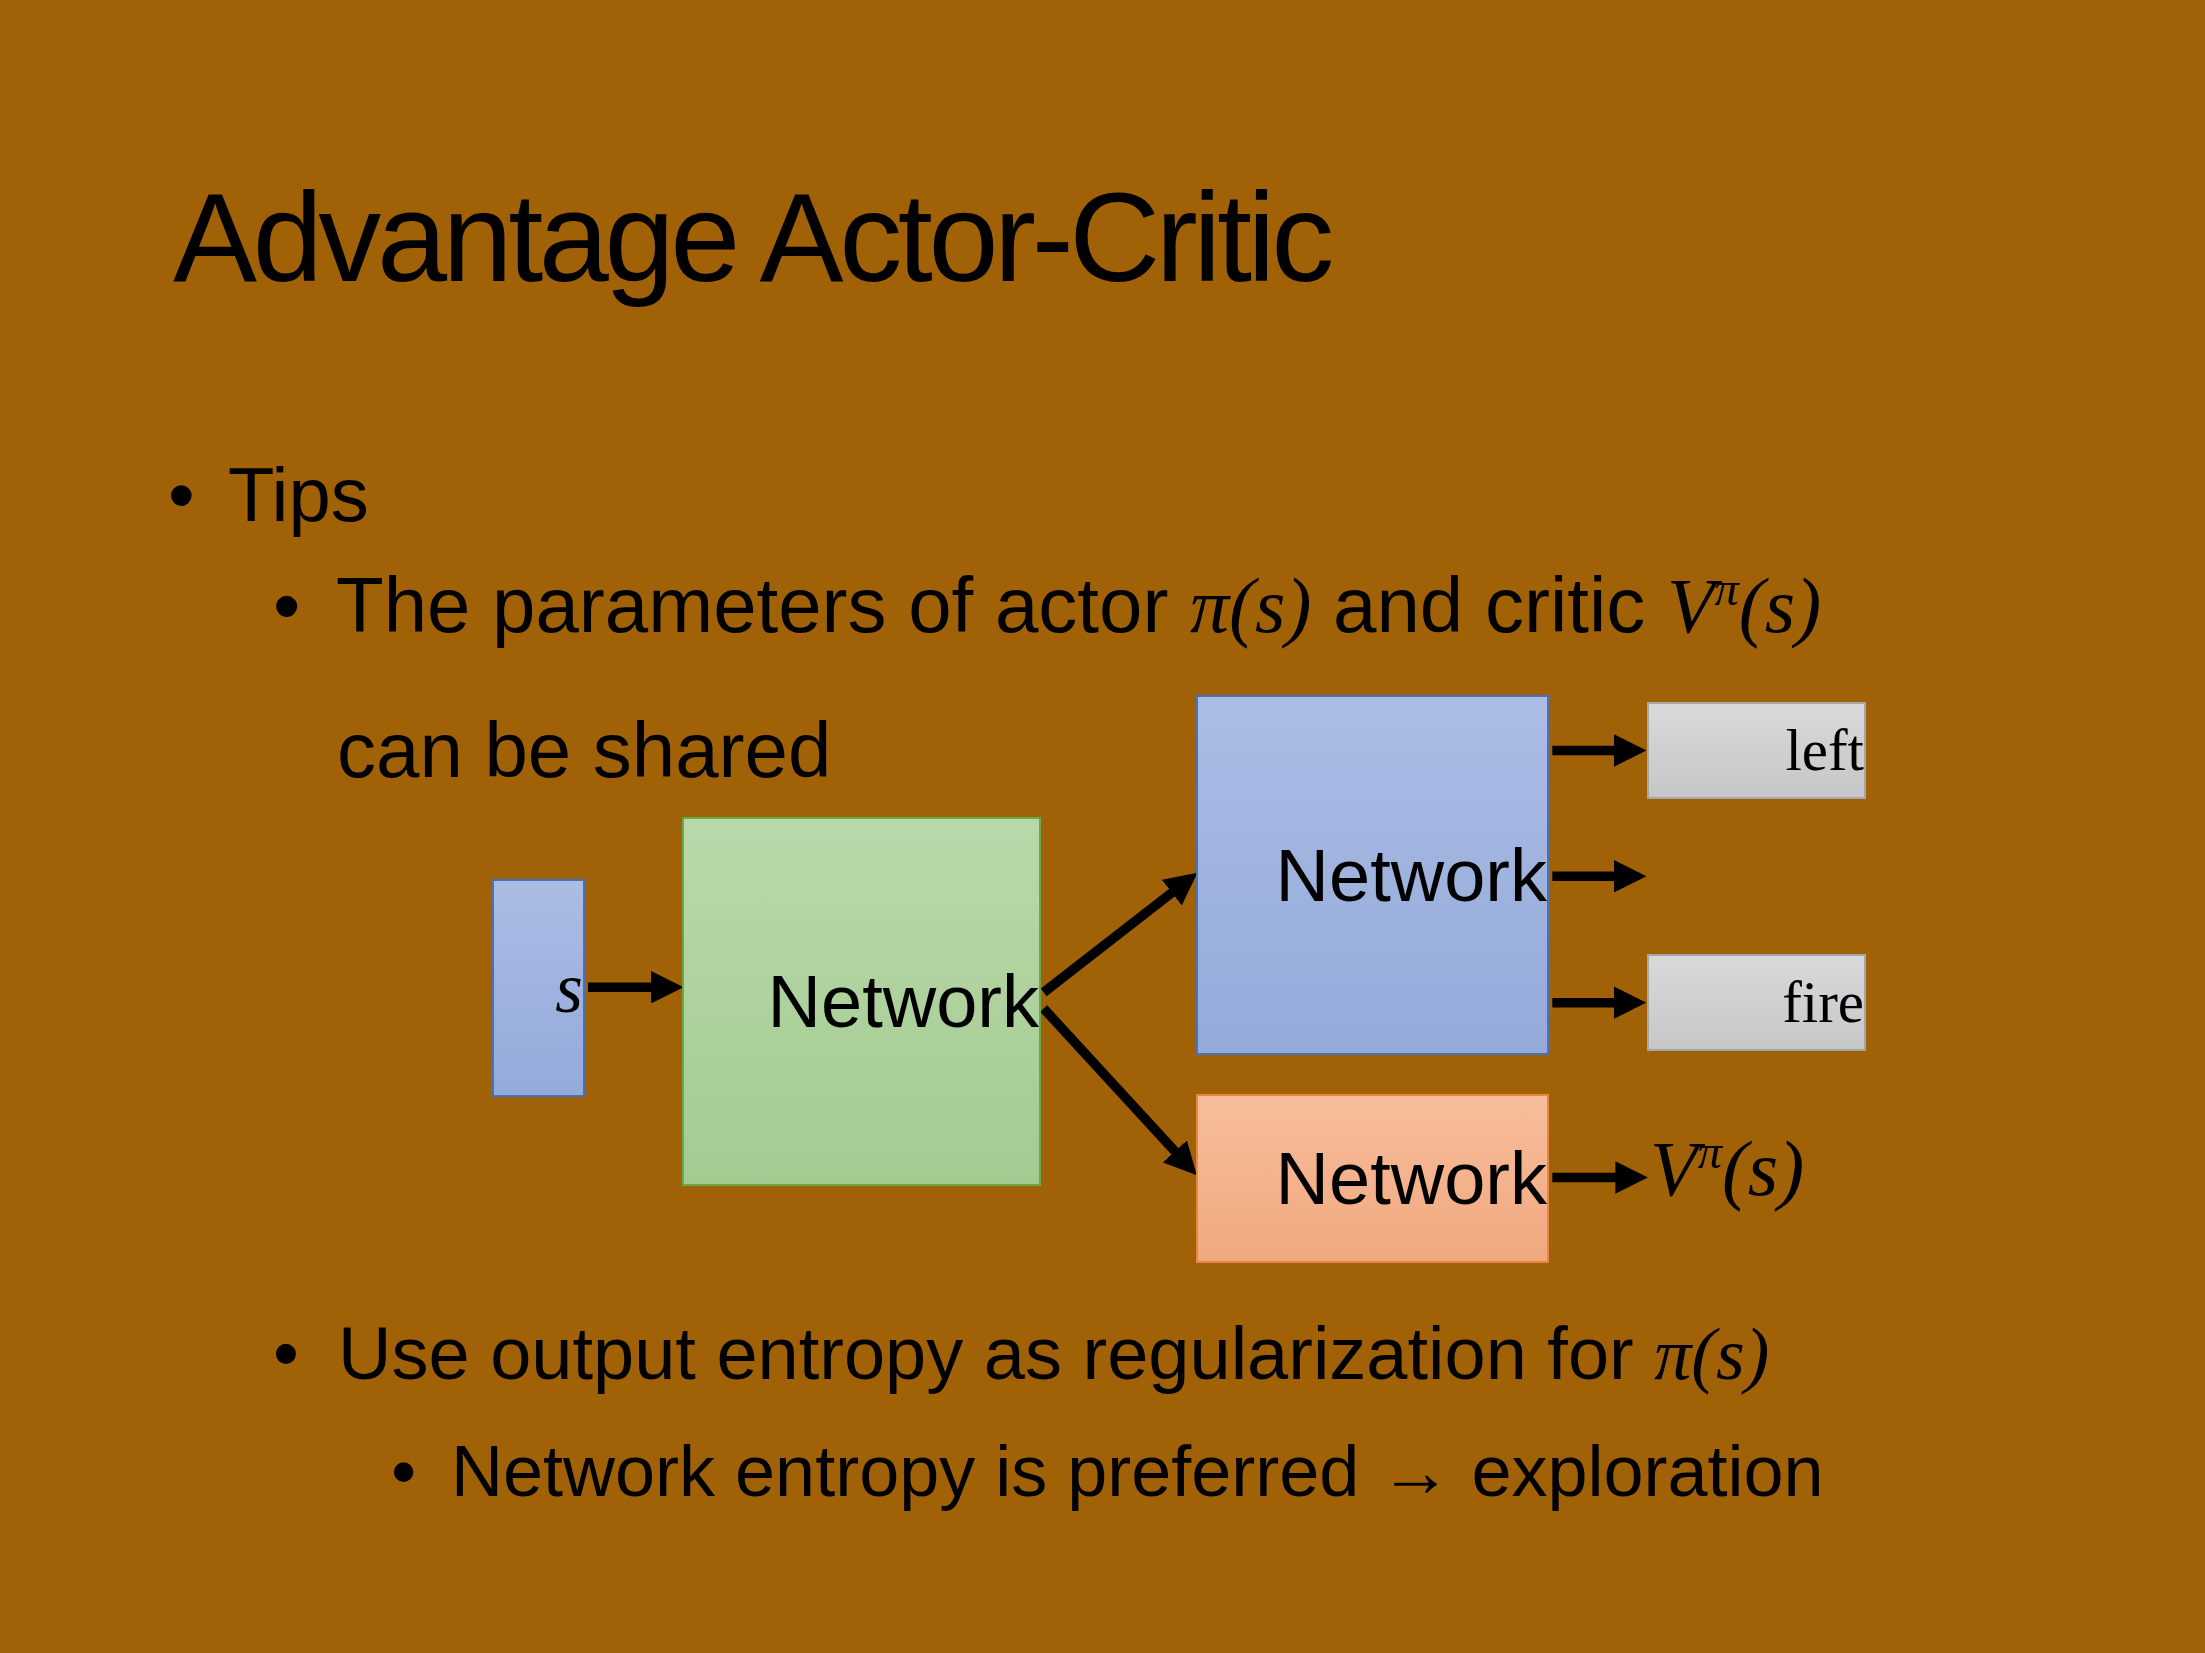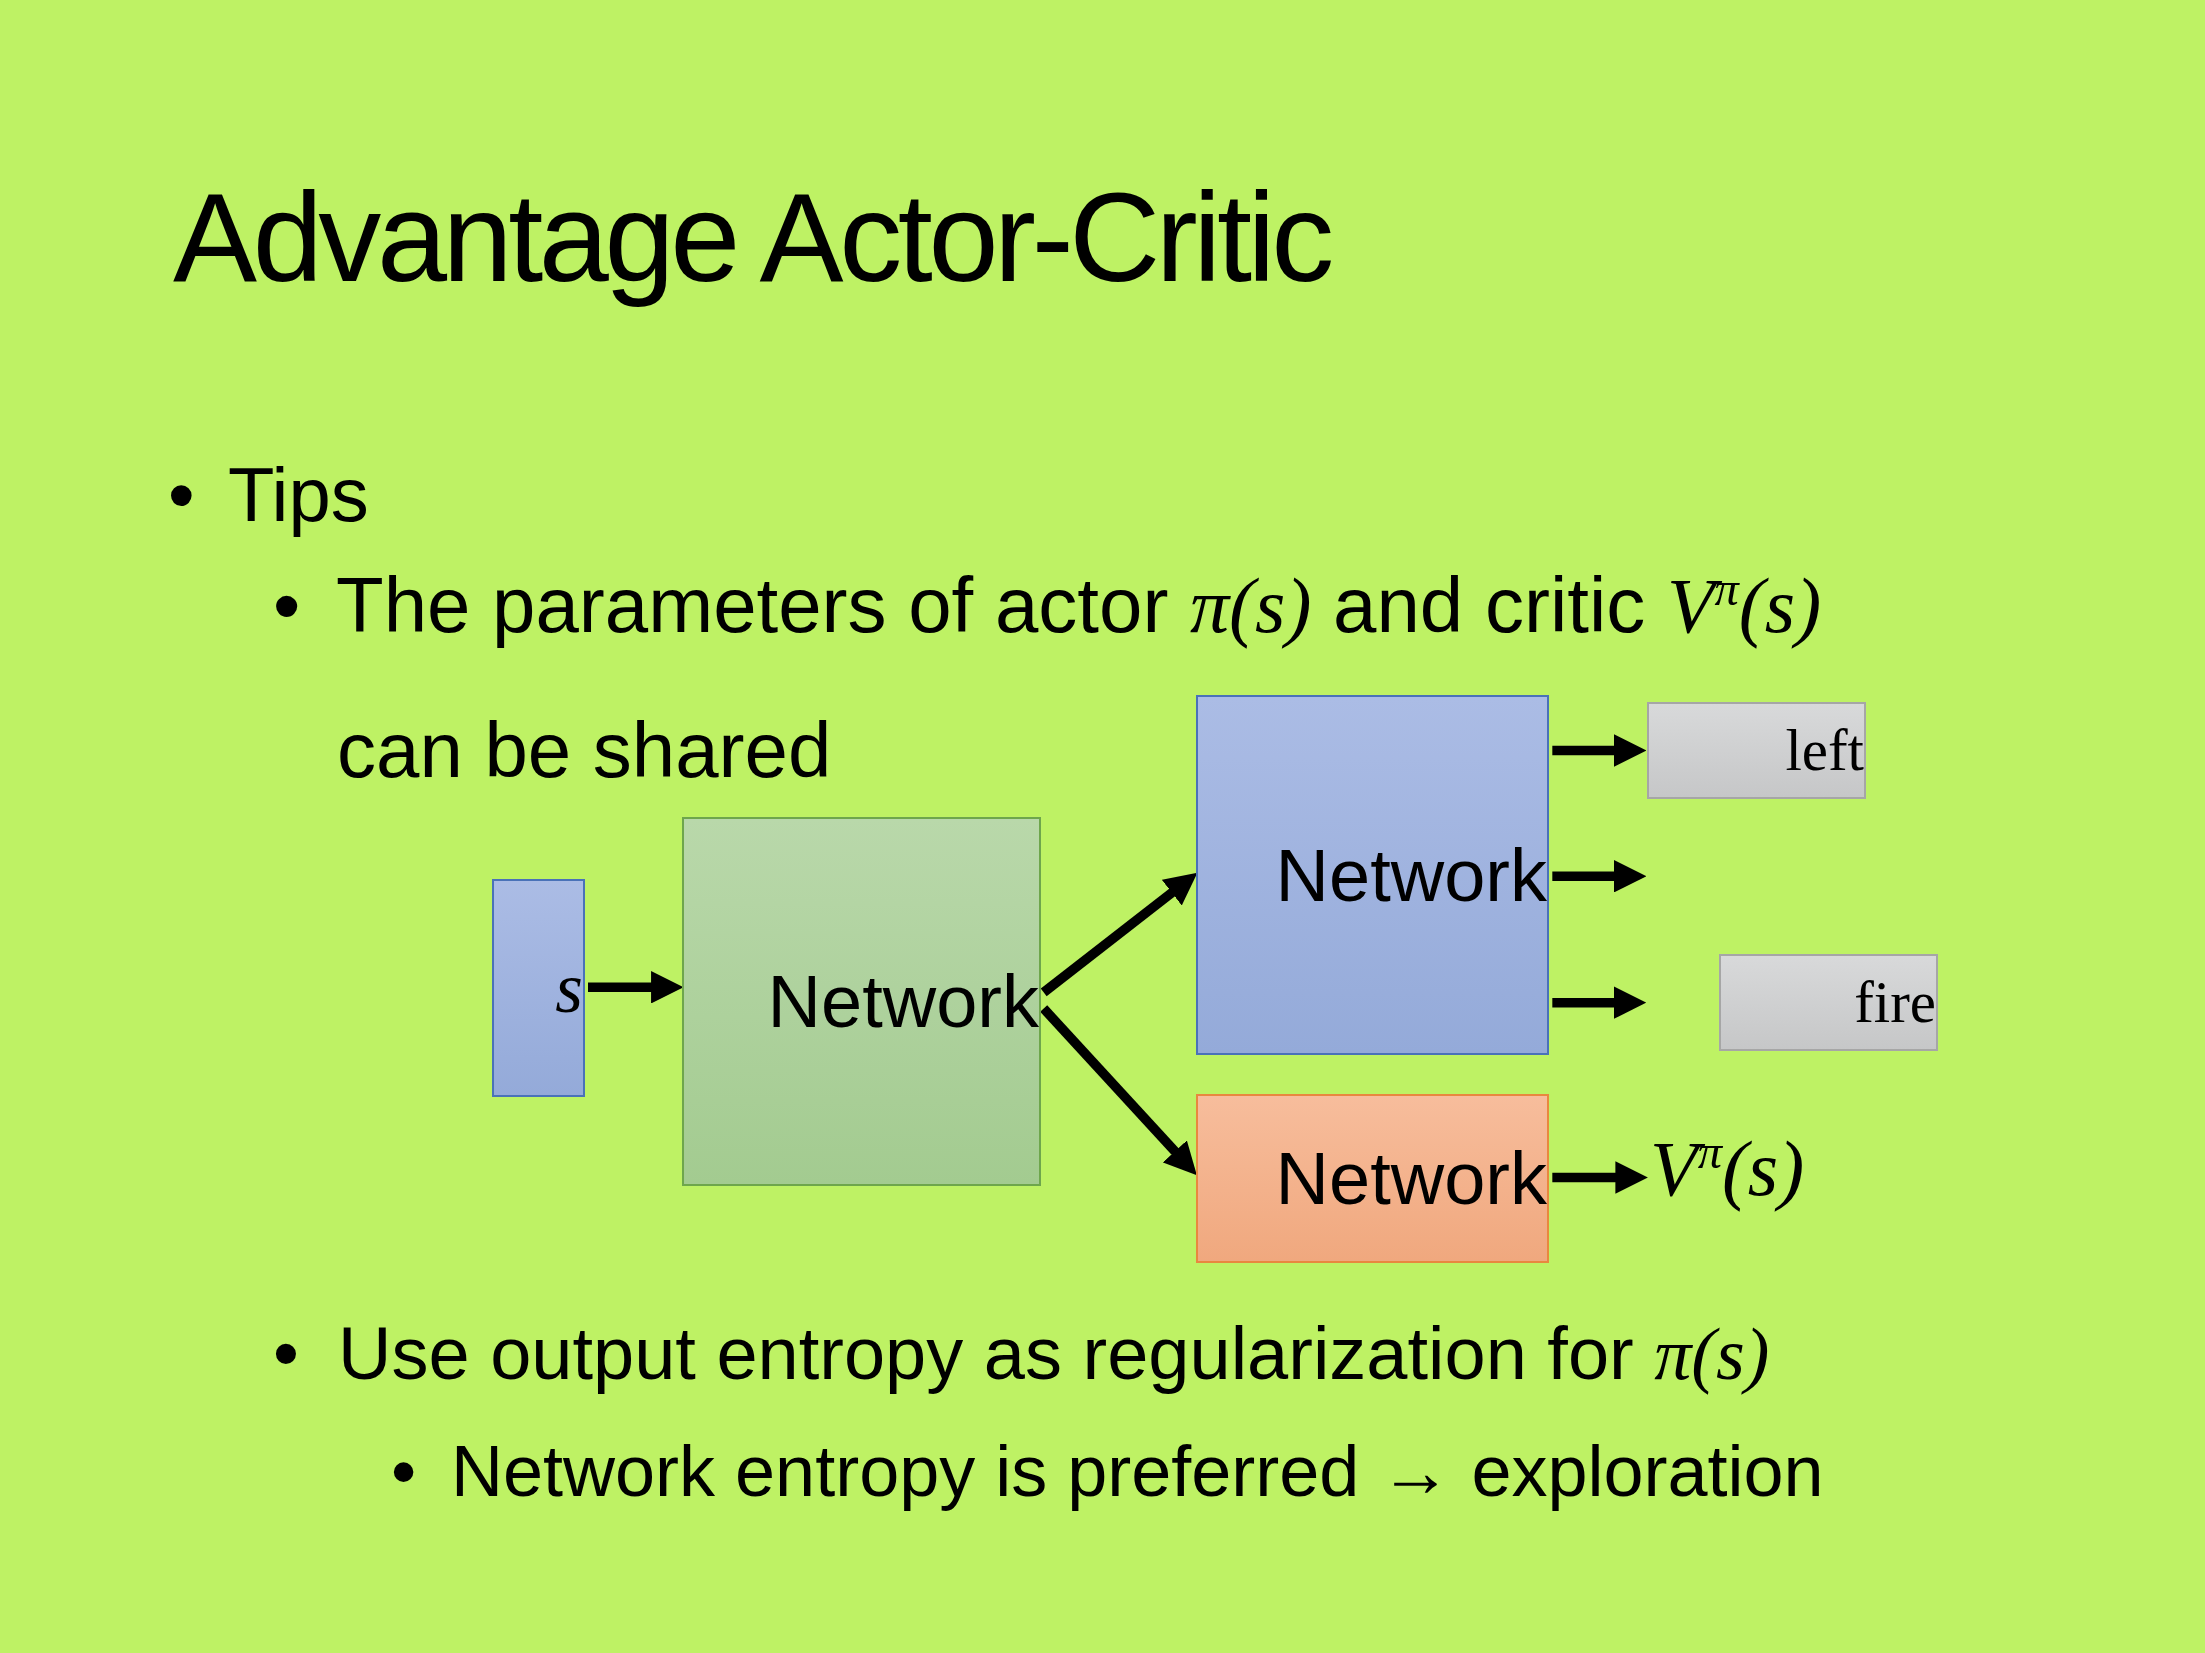--- a/index.html
+++ b/index.html
@@ -7,21 +7,21 @@
     padding: 0;
     background: #ffffff;
     width: 2205px;
     height: 1654px;
     overflow: hidden;
   }
   #slide {
     position: relative;
     width: 2205px;
     height: 1654px;
-    background: #bef264;
+    background: #a16207;
     font-family: "Liberation Sans", sans-serif;
     color: #000000;
   }
   .line {
     position: absolute;
     display: flex;
     align-items: flex-start;
     line-height: 1.18;
     white-space: nowrap;
     color: #000000;
@@ -81,21 +81,21 @@
     left: 492px; top: 879px; width: 93px; height: 218px;
     font-family: "Liberation Serif", serif;
     font-style: italic;
     font-size: 71px;
   }
   #box-shared { left: 682px; top: 817px; width: 359px; height: 369px; }
   #box-actor  { left: 1196px; top: 695px; width: 353px; height: 360px; }
   #box-critic { left: 1196px; top: 1094px; width: 353px; height: 169px; }
   #box-left  { left: 1647px; top: 702px;  width: 219px; height: 97px; }
   #box-right { left: 1647px; top: 828px; width: 219px; height: 97px; }
-  #box-fire  { left: 1719px; top: 954px; width: 219px; height: 97px; }
+  #box-fire  { left: 1647px; top: 954px; width: 219px; height: 97px; }
   #value-out {
     position: absolute;
     left: 1650px; top: 1129px;
     font-size: 78px;
     white-space: nowrap;
     line-height: 1;
   }
   #arrows {
     position: absolute;
     left: 0; top: 0;

